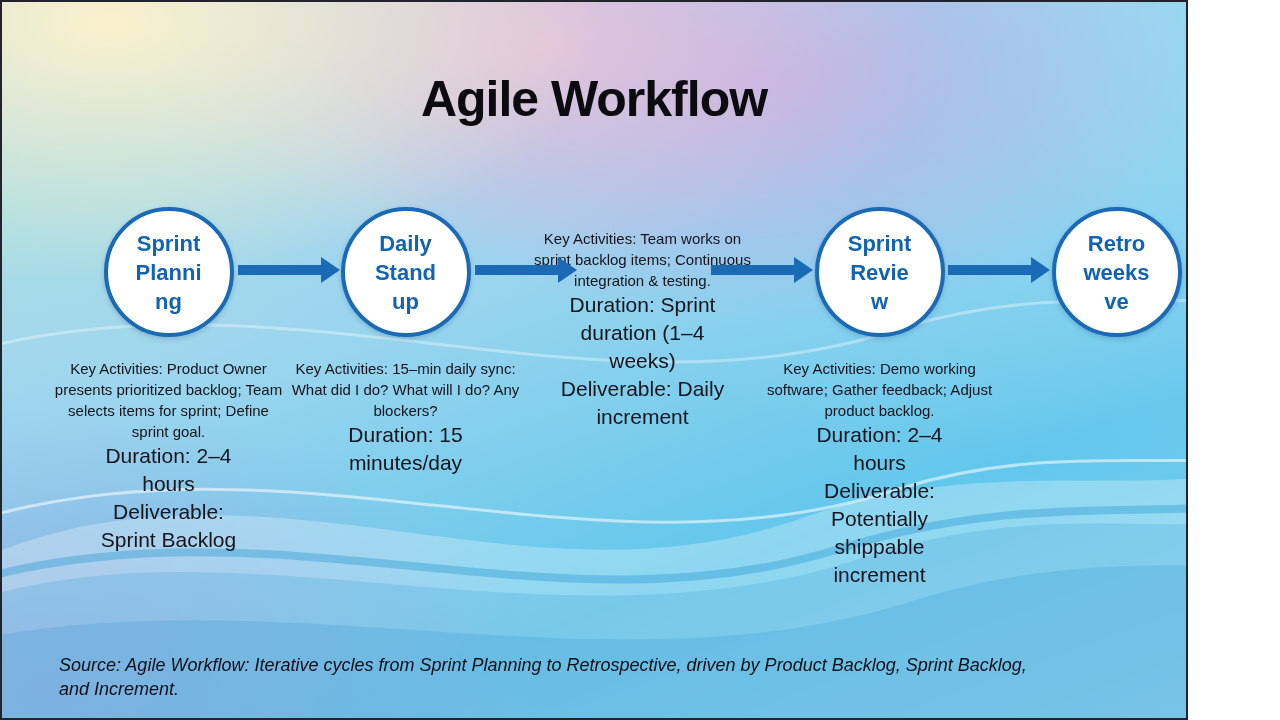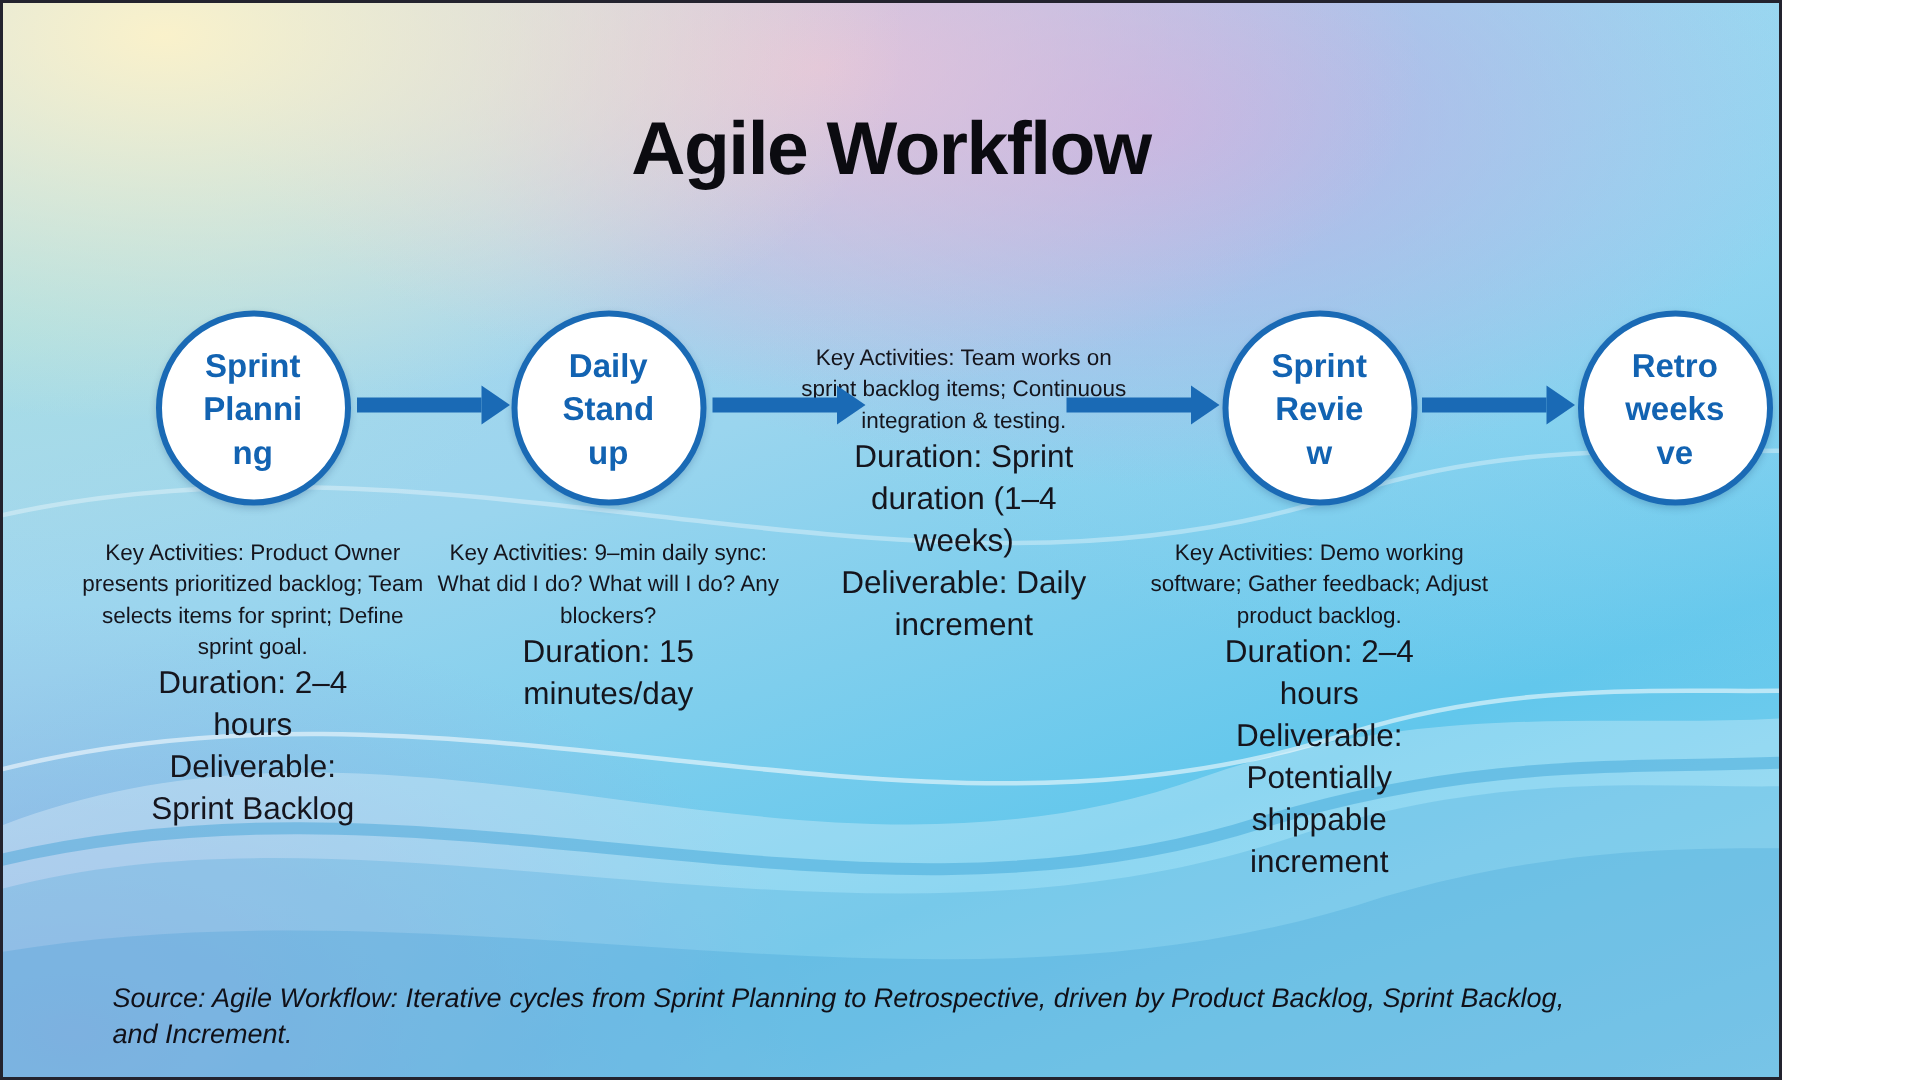--- a/index.html
+++ b/index.html
@@ -55,21 +55,21 @@
     border-left:19px solid var(--accent,#1a6ab5);
     border-top:13px solid transparent;border-bottom:13px solid transparent;
   }
   #arrow-1{left:236px;width:102px;}
   #arrow-2{left:473px;width:102px;}
   #arrow-3{left:709px;width:102px;}
   #arrow-4{left:946px;width:102px;}
 
   .source-note{
     position:absolute;left:57px;top:651px;width:1000px;
-    font-size:18px;line-height:24px;font-style:italic;color:#101018;margin-left:16px;
+    font-size:18px;line-height:24px;font-style:italic;color:#101018;
   }
 </style>
 </head>
 <body>
 
 <div id="slide">
 
   <svg class="waves" viewBox="0 0 1280 460" preserveAspectRatio="none">
     <path d="M-20,90 C300,10 600,170 900,70 C1060,20 1200,60 1300,30" stroke="rgba(255,255,255,0.35)" stroke-width="3" fill="none"></path>
     <path d="M-20,300 C260,180 520,360 800,260 C1000,190 1160,250 1300,200 L1300,470 L-20,470 Z" fill="rgba(255,255,255,0.28)"></path>
@@ -100,21 +100,21 @@
 
     <div class="stage">
       <div class="node">
         <div class="node-label">
           <span>Daily</span>
           <span>Stand</span>
           <span>up</span>
         </div>
       </div>
       <div class="stage-text">
-        <p class="activities">Key Activities: 9–min daily sync: What did I do? What will I do? Any blockers?</p>
+        <p class="activities">Key Activities: 15–min daily sync: What did I do? What will I do? Any blockers?</p>
         <p class="big">Duration: 15 minutes/day</p>
       </div>
     </div>
 
     <div class="stage">
       <div class="stage-text">
         <p class="activities">Key Activities: Team works on sprint backlog items; Continuous integration &amp; testing.</p>
         <p class="big">Duration: Sprint duration (1–4 weeks)</p>
         <p class="big">Deliverable: Daily increment</p>
       </div>

